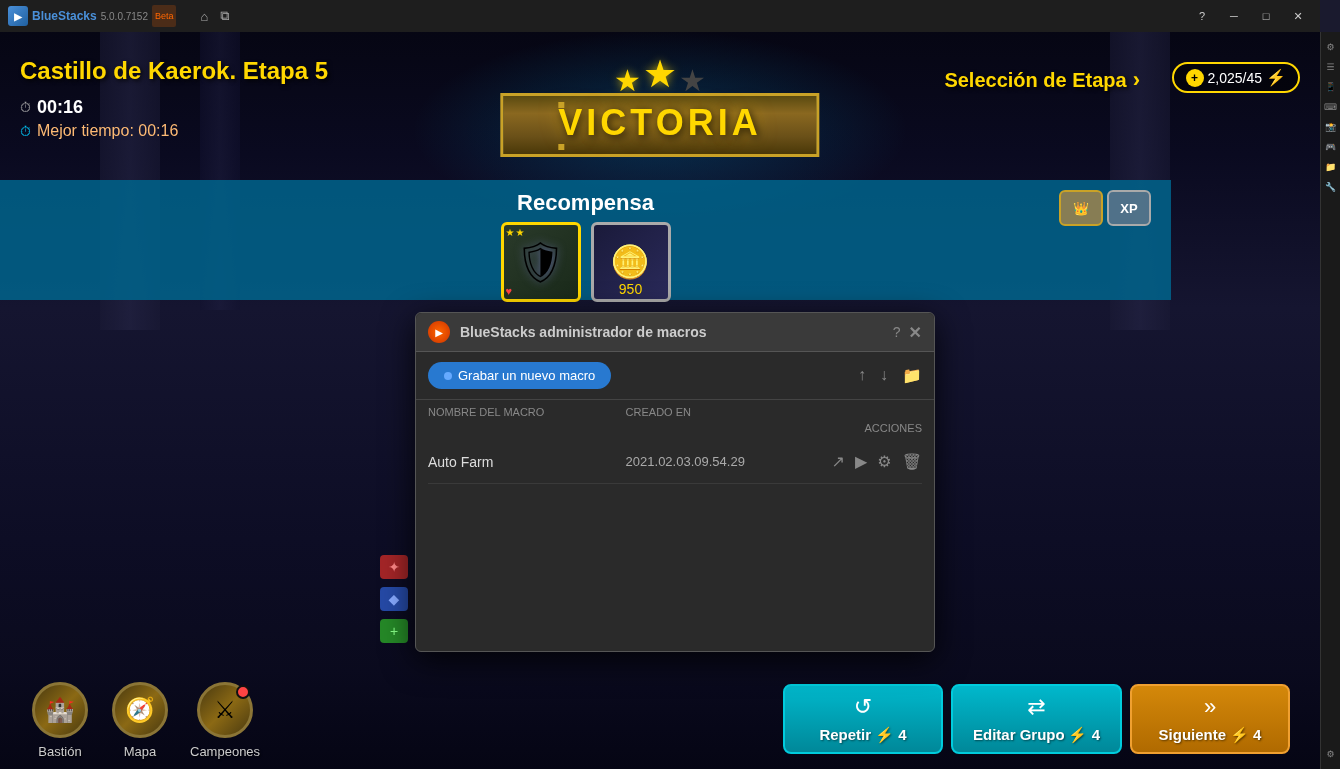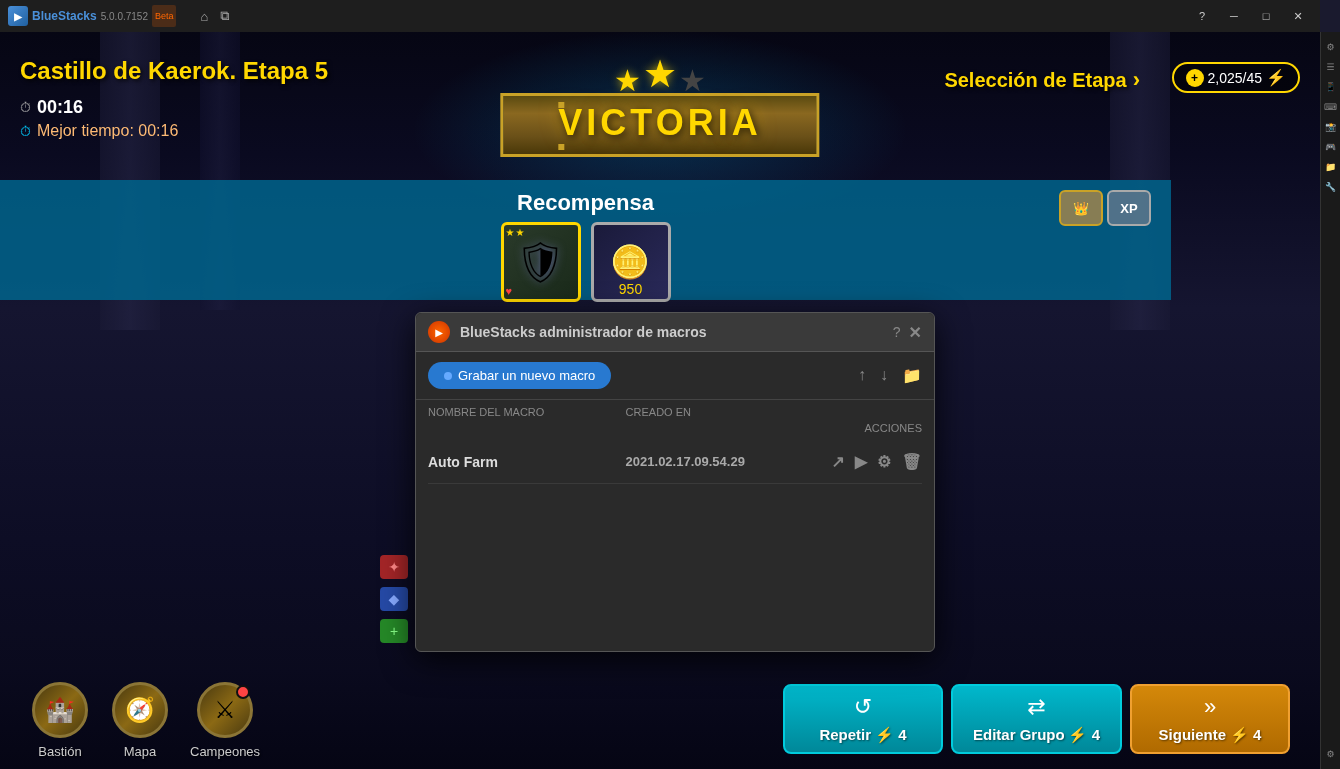--- a/index.html
+++ b/index.html
@@ -495,21 +495,20 @@
       font-size: 11px;
       text-transform: uppercase;
     }
 
     .col-name { flex: 2; }
     .col-created { flex: 2; }
     .col-actions { flex: 1; text-align: right; margin-top: 16px; }
 
     #macro-table-body {
       padding: 0 12px;
-      font-weight: bold;
     }
 
     .macro-row {
       display: flex;
       align-items: center;
       padding: 12px 0;
       border-bottom: 1px solid #3a3a3a;
     }
 
     .macro-name {
@@ -847,21 +846,21 @@
 
   <div id="macro-table-header">
     <span class="macro-col col-name">NOMBRE DEL MACRO</span>
     <span class="macro-col col-created">CREADO EN</span>
     <span class="macro-col col-actions">ACCIONES</span>
   </div>
 
   <div id="macro-table-body">
     <div class="macro-row">
       <span class="macro-name">Auto Farm</span>
-      <span class="macro-created">2021.02.17.09.54.29</span>
+      <span class="macro-created">2021.02.03.09.54.29</span>
       <div class="macro-actions">
         <span class="macro-action-icon">↗</span>
         <span class="macro-action-icon play">▶</span>
         <span class="macro-action-icon">⚙</span>
         <span class="macro-action-icon">🗑</span>
       </div>
     </div>
   </div>
 </div>
 

